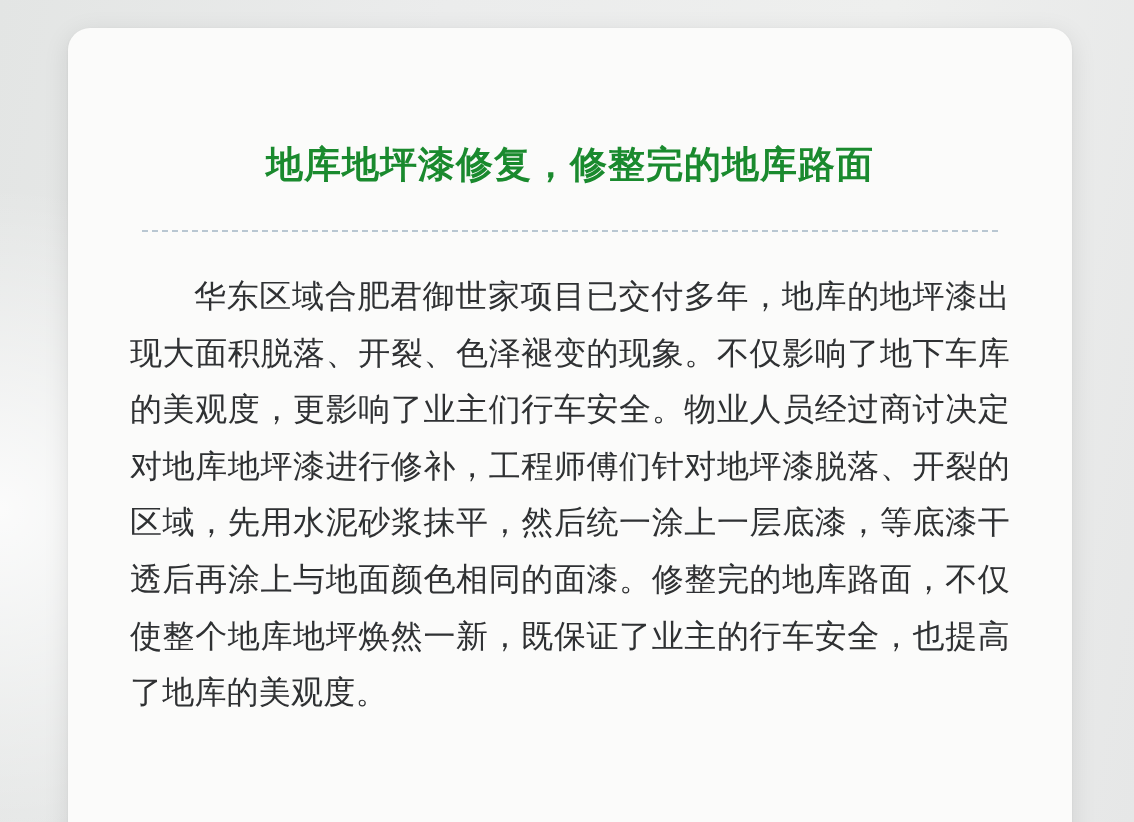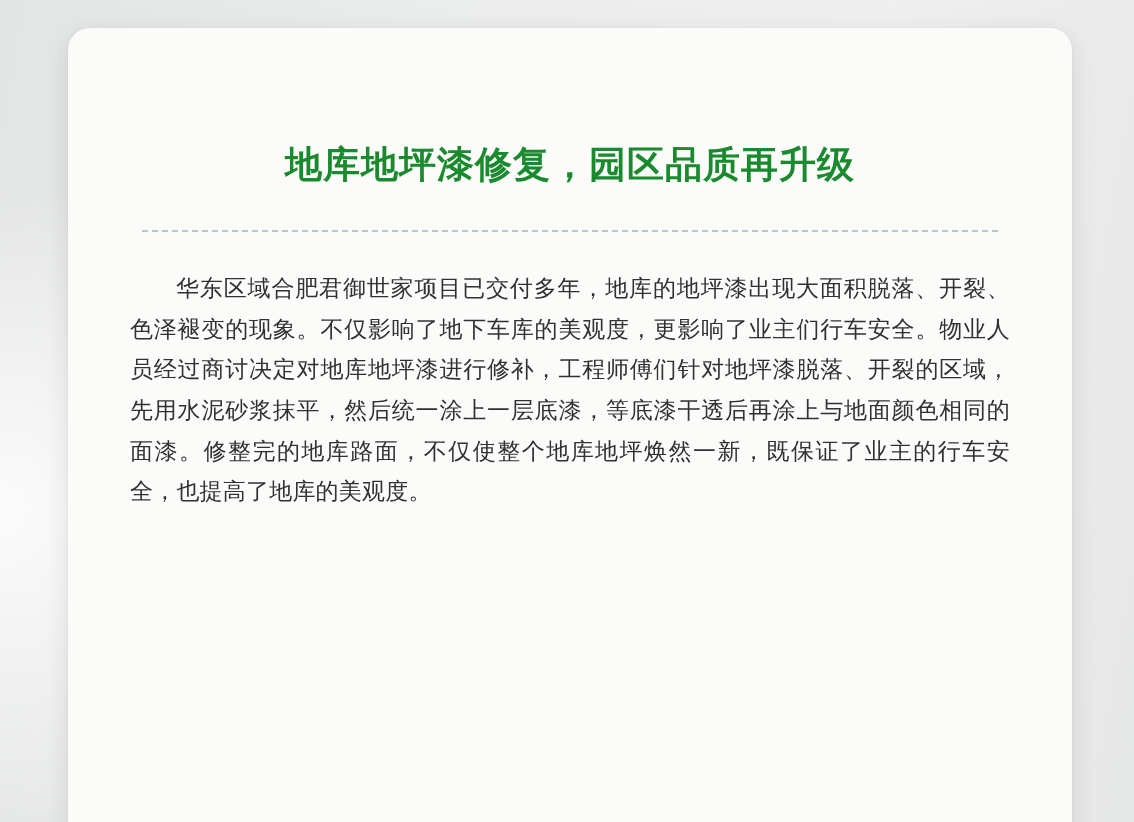--- a/index.html
+++ b/index.html
@@ -49,35 +49,35 @@
 
   .divider {
     margin: 40px 12px 0 12px;
     height: 0;
     border-top: 2px dashed #b9c7d2;
   }
 
   .body-text {
     margin: 0;
     padding-top: 36px;
-    font-size: 23px;
+    font-size: 32px;
     line-height: 1.77;
     color: #2f3133;
     text-align: justify;
     text-indent: 2em;
     letter-spacing: 0.2px;
     font-family: "DejaVu Sans", "Liberation Sans", sans-serif;
   }
 </style>
 </head>
 <body>
 
 <div class="page-bg"></div>
 
 <div class="card">
 
-  <h1 class="title">地库地坪漆修复，园区品质再升级</h1>
+  <h1 class="title">地库地坪漆修复，修整完的地库路面</h1>
 
   <div class="divider"></div>
 
   <p class="body-text">华东区域合肥君御世家项目已交付多年，地库的地坪漆出现大面积脱落、开裂、色泽褪变的现象。不仅影响了地下车库的美观度，更影响了业主们行车安全。物业人员经过商讨决定对地库地坪漆进行修补，工程师傅们针对地坪漆脱落、开裂的区域，先用水泥砂浆抹平，然后统一涂上一层底漆，等底漆干透后再涂上与地面颜色相同的面漆。修整完的地库路面，不仅使整个地库地坪焕然一新，既保证了业主的行车安全，也提高了地库的美观度。</p>
 
 </div>
 
 </body></html>

